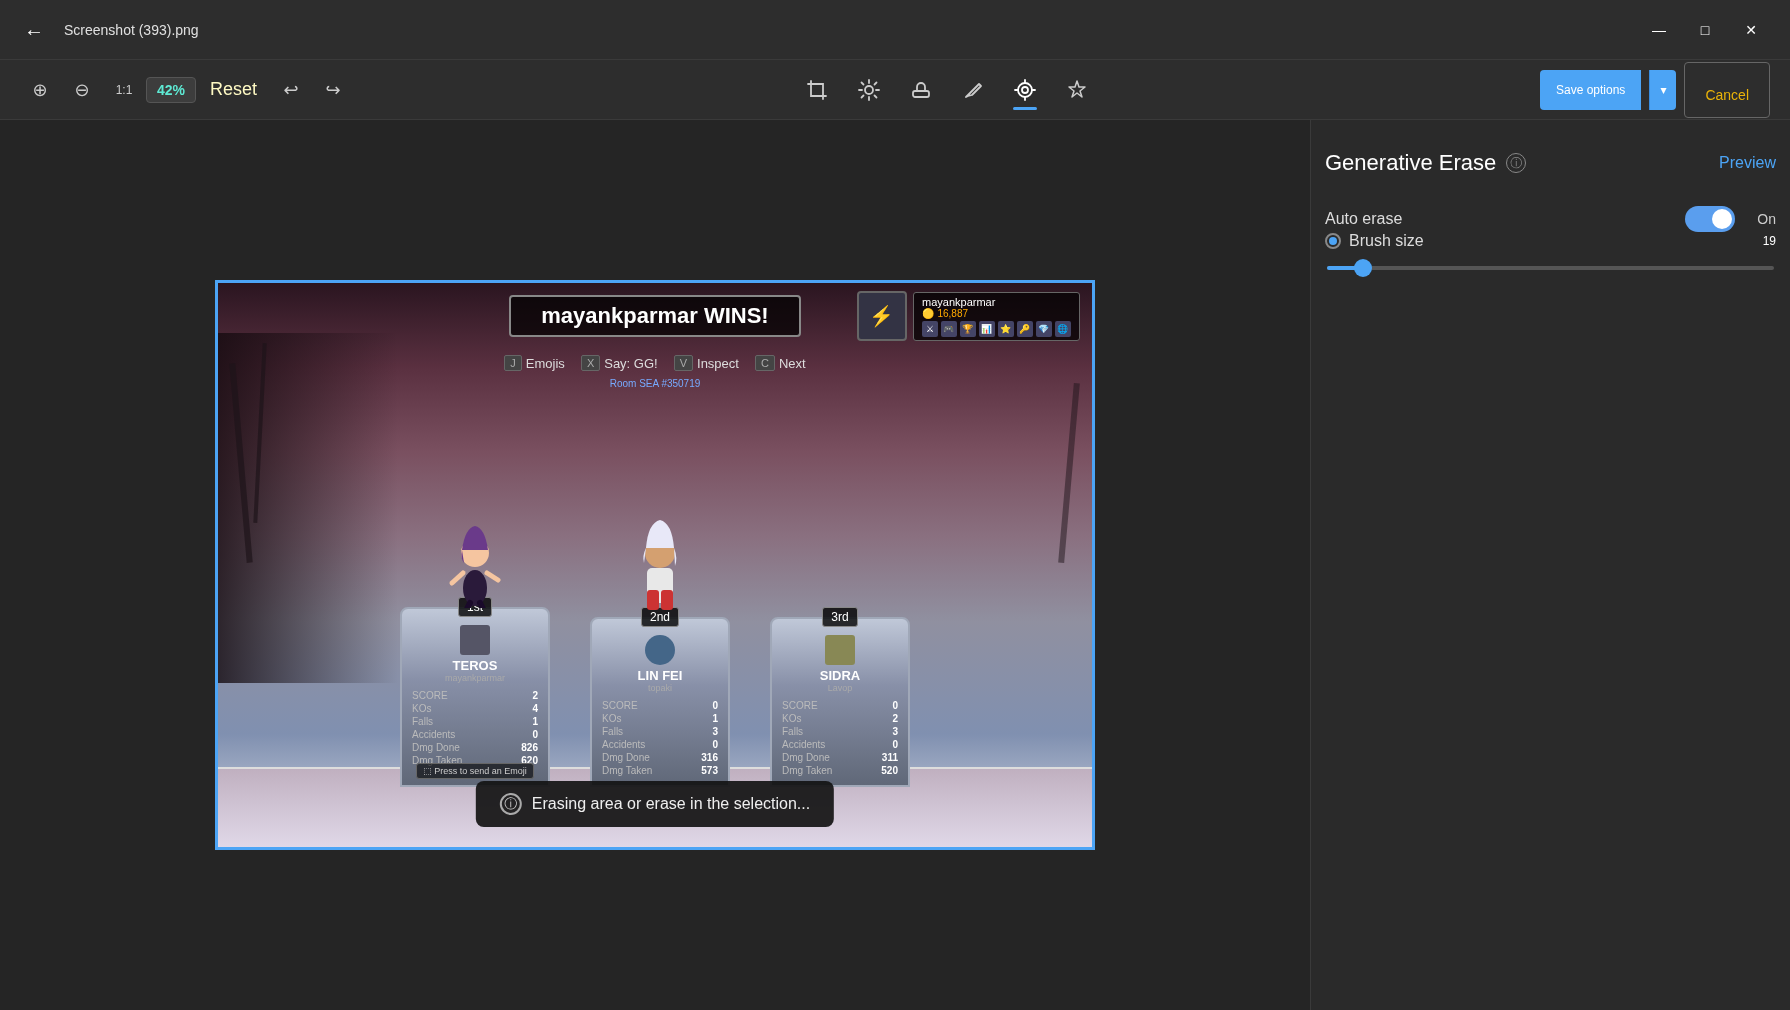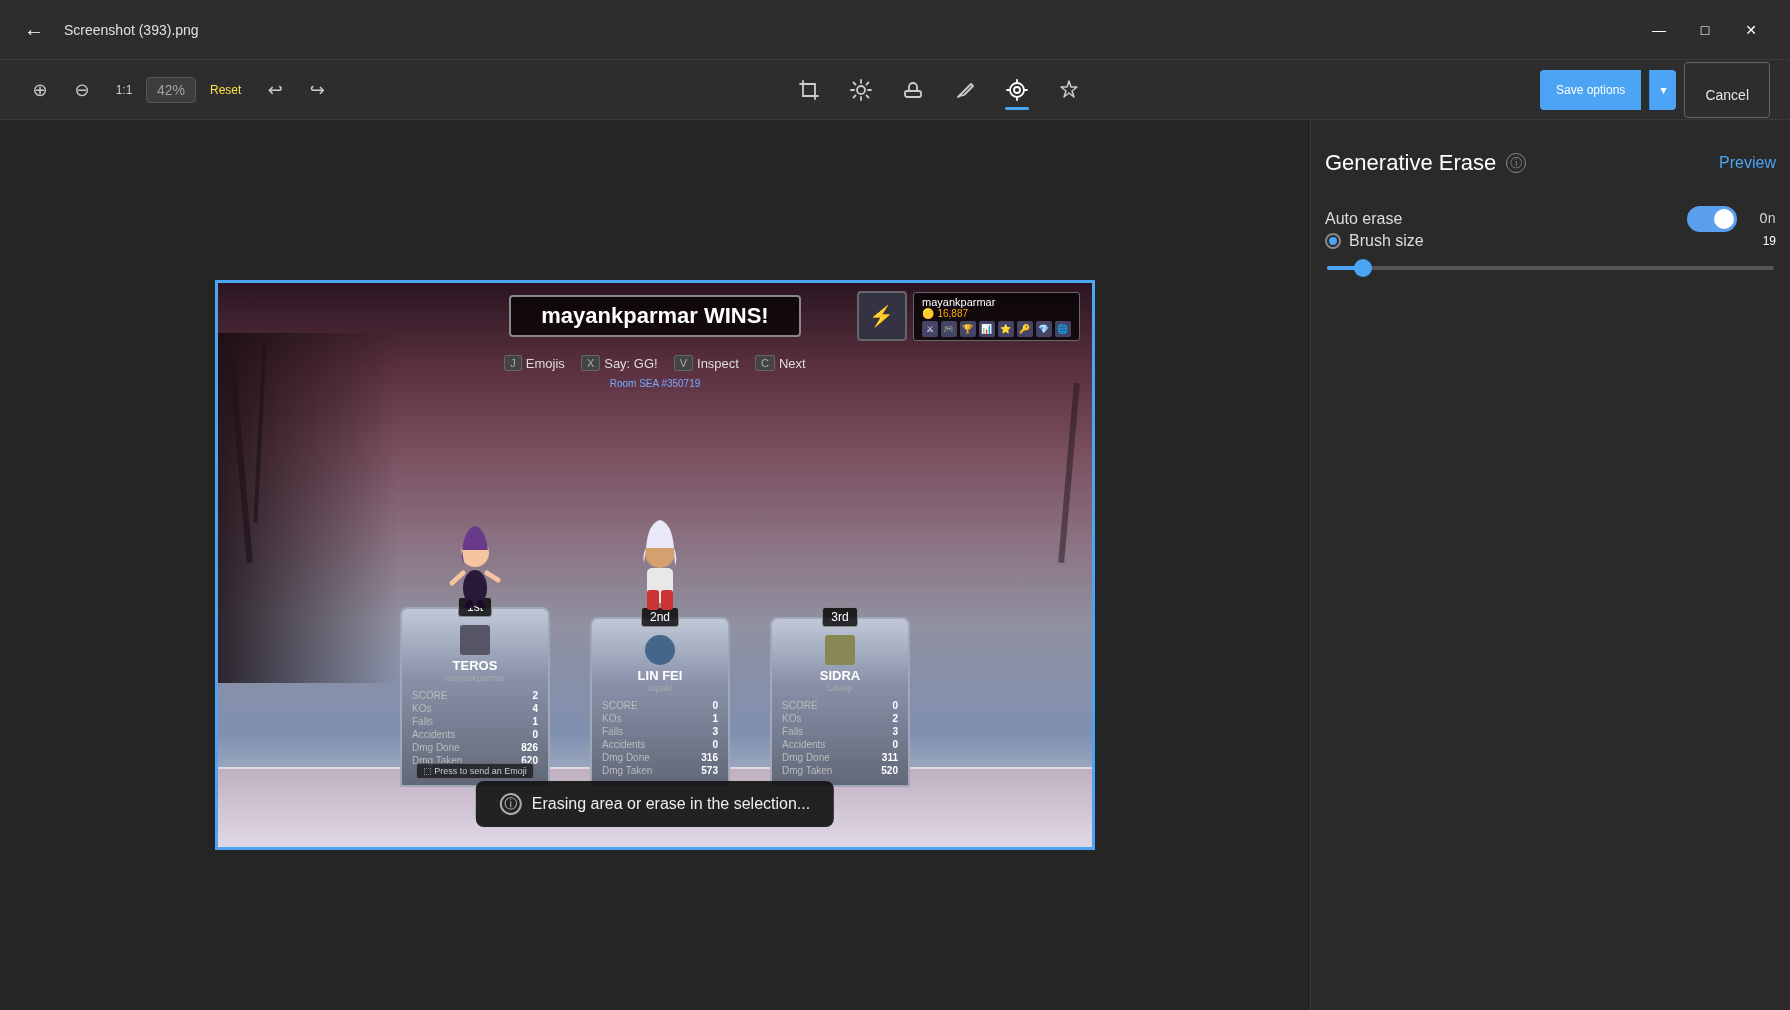--- a/index.html
+++ b/index.html
@@ -70,34 +70,35 @@
       background: transparent;
       border: none;
       color: #ccc;
       width: 40px; height: 40px;
       border-radius: 4px;
       cursor: pointer;
       display: flex; align-items: center; justify-content: center;
       font-size: 18px;
     }
     .zoom-value {
-      color: #a3a3a3;
+      color: #5eead4;
       font-size: 14px;
       padding: 4px 3px;
       background: #3d3d3d;
       border-radius: 4px;
       border: 1px solid #555;
       min-width: 50px;
       text-align: center;
+      font-weight: bold;
     }
     .reset-btn {
       background: transparent;
       border: none;
-      color: #fde047;
-      font-size: 12px;
+      color: #fef9c3;
+      font-size: 18px;
       padding: 6px 12px;
       border-radius: 4px;
       cursor: pointer;
     }
     .toolbar-center {
       flex: 1;
       display: flex;
       justify-content: center;
       gap: 8px;
     }
@@ -149,21 +150,21 @@
       color: #fff;
       padding: 8px 10px;
       height: 40px;
       cursor: pointer;
       border-radius: 0 4px 4px 0;
       font-size: 12px;
     }
     .cancel-btn {
       background: transparent;
       border: 1px solid #666;
-      color: #e5e5e5;
+      color: #eab308;
       font-size: 14px;
       padding: 24px 20px;
       border-radius: 4px;
       cursor: pointer;
       height: 56px;
     }
 
     
     .main-content {
       display: flex;
@@ -426,21 +427,20 @@
       justify-content: space-between;
     }
     .panel-label {
       font-size: 16px;
       color: #ddd;
     }
     .toggle-group {
       display: flex;
       align-items: center;
       gap: 22px;
-      font-family: Liberation Mono, monospace;
     }
     .toggle {
       width: 50px; height: 26px;
       background: #5a9eee;
       border-radius: 13px;
       position: relative;
       cursor: pointer;
     }
     .toggle-thumb {
       position: absolute;

